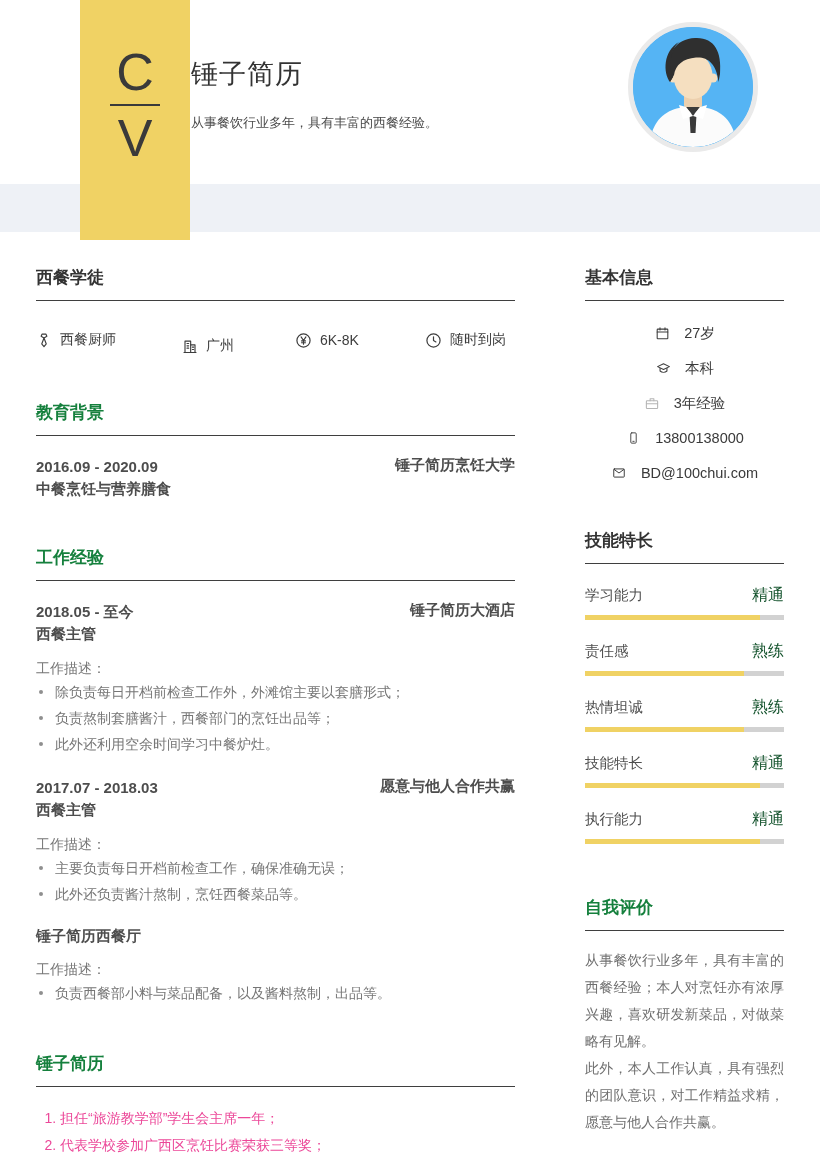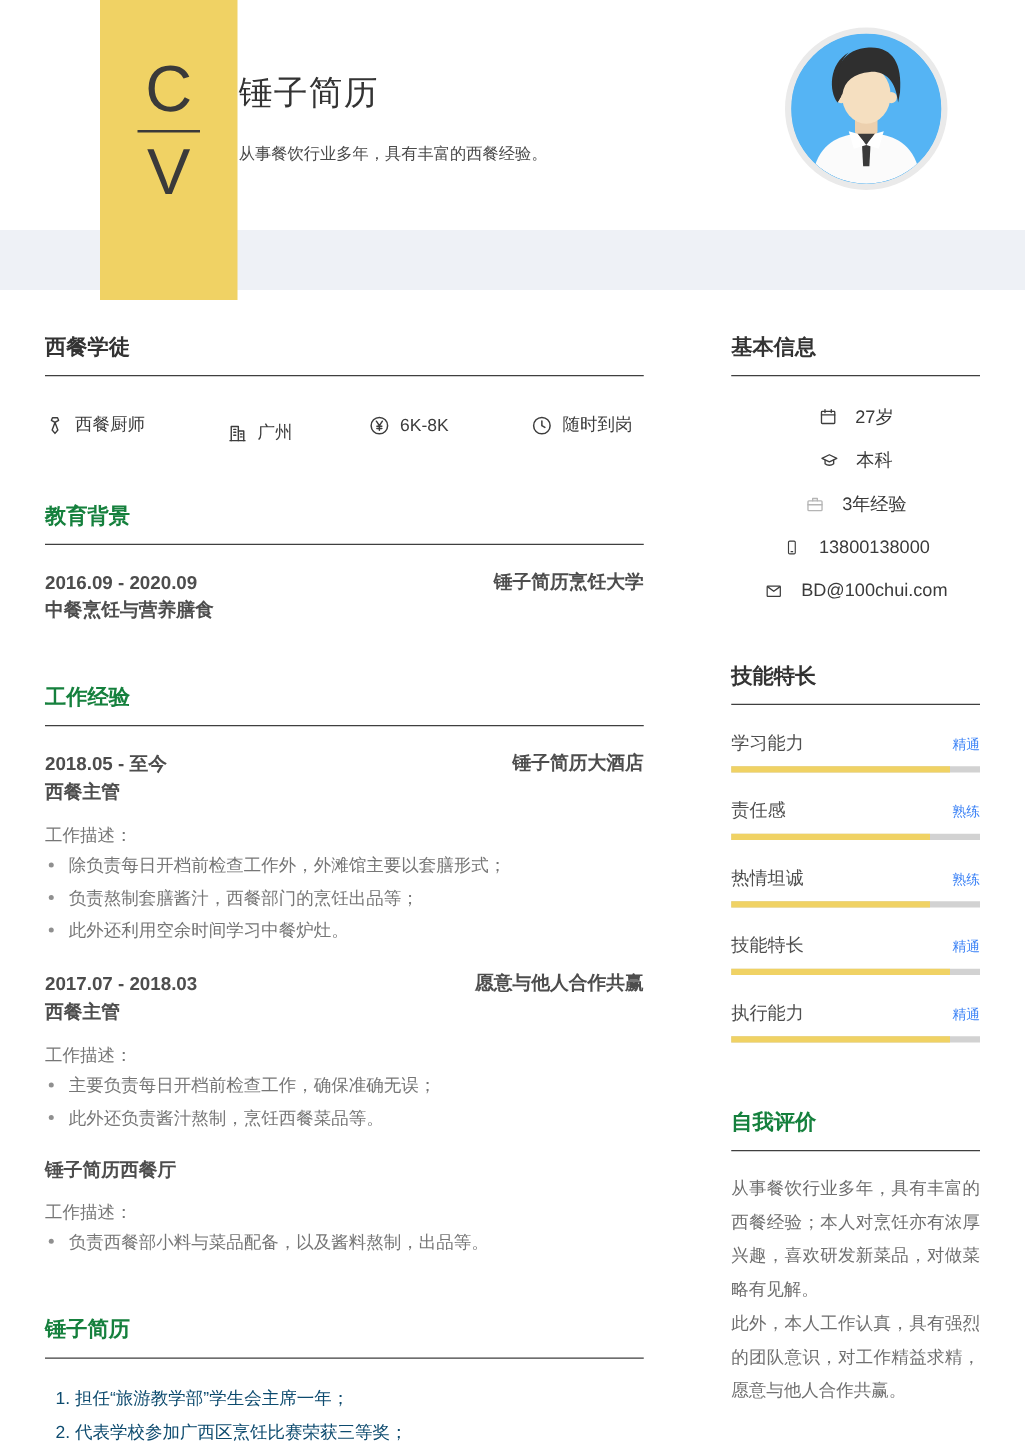--- a/index.html
+++ b/index.html
@@ -51,31 +51,31 @@
   ul.bullets li {
     position:relative; padding-left:19px; font-size:14px; color:#767676; line-height:26px;
   }
   ul.bullets li::before {
     content:""; position:absolute; left:3px; top:11px; width:4px; height:4px;
     border-radius:50%; background:#8f8f8f;
   }
   .job { margin-bottom:14px; }
   
   ol.campus { margin-top:18px; padding-left:24px; }
-  ol.campus li { font-size:14px; color:#0c4a6e; line-height:27px; }
+  ol.campus li { font-size:14px; color:#ec4899; line-height:27px; }
   
   .info-list { margin-top:22px; }
   .info-row { display:flex; align-items:center; margin-bottom:15px; height:20px;justify-content:center; }
   .info-row .ic { display:inline-flex; width:17px; justify-content:center; margin-right:13px; }
   .info-row span.val { font-size:14.5px; color:#3a3a3a; }
   
   .skill { margin-top:21px; }
   .skill-top { display:flex; justify-content:space-between; align-items:baseline; }
   .skill-top .sname { font-size:14.5px; color:#4f4f4f; }
-  .skill-top .slevel { font-size:11px; color:#3b82f6; }
+  .skill-top .slevel { font-size:16px; color:#14532d; }
   .skill-bar { margin-top:9px; height:5px; background:#d2d2d2; }
   .skill-fill { height:5px; background:#F0D264; }
   .skills-section { margin-bottom:52px; }
   
   .selfeval { margin-top:16px; }
   .selfeval p { font-size:14px; color:#6f6f6f; line-height:27px; text-align:justify; }
   
   .ic svg { stroke:#3d3d3d; fill:none; stroke-width:1.7; stroke-linecap:round; stroke-linejoin:round; }
   .ic.light svg { stroke:#b5b5b5; }
 </style>

